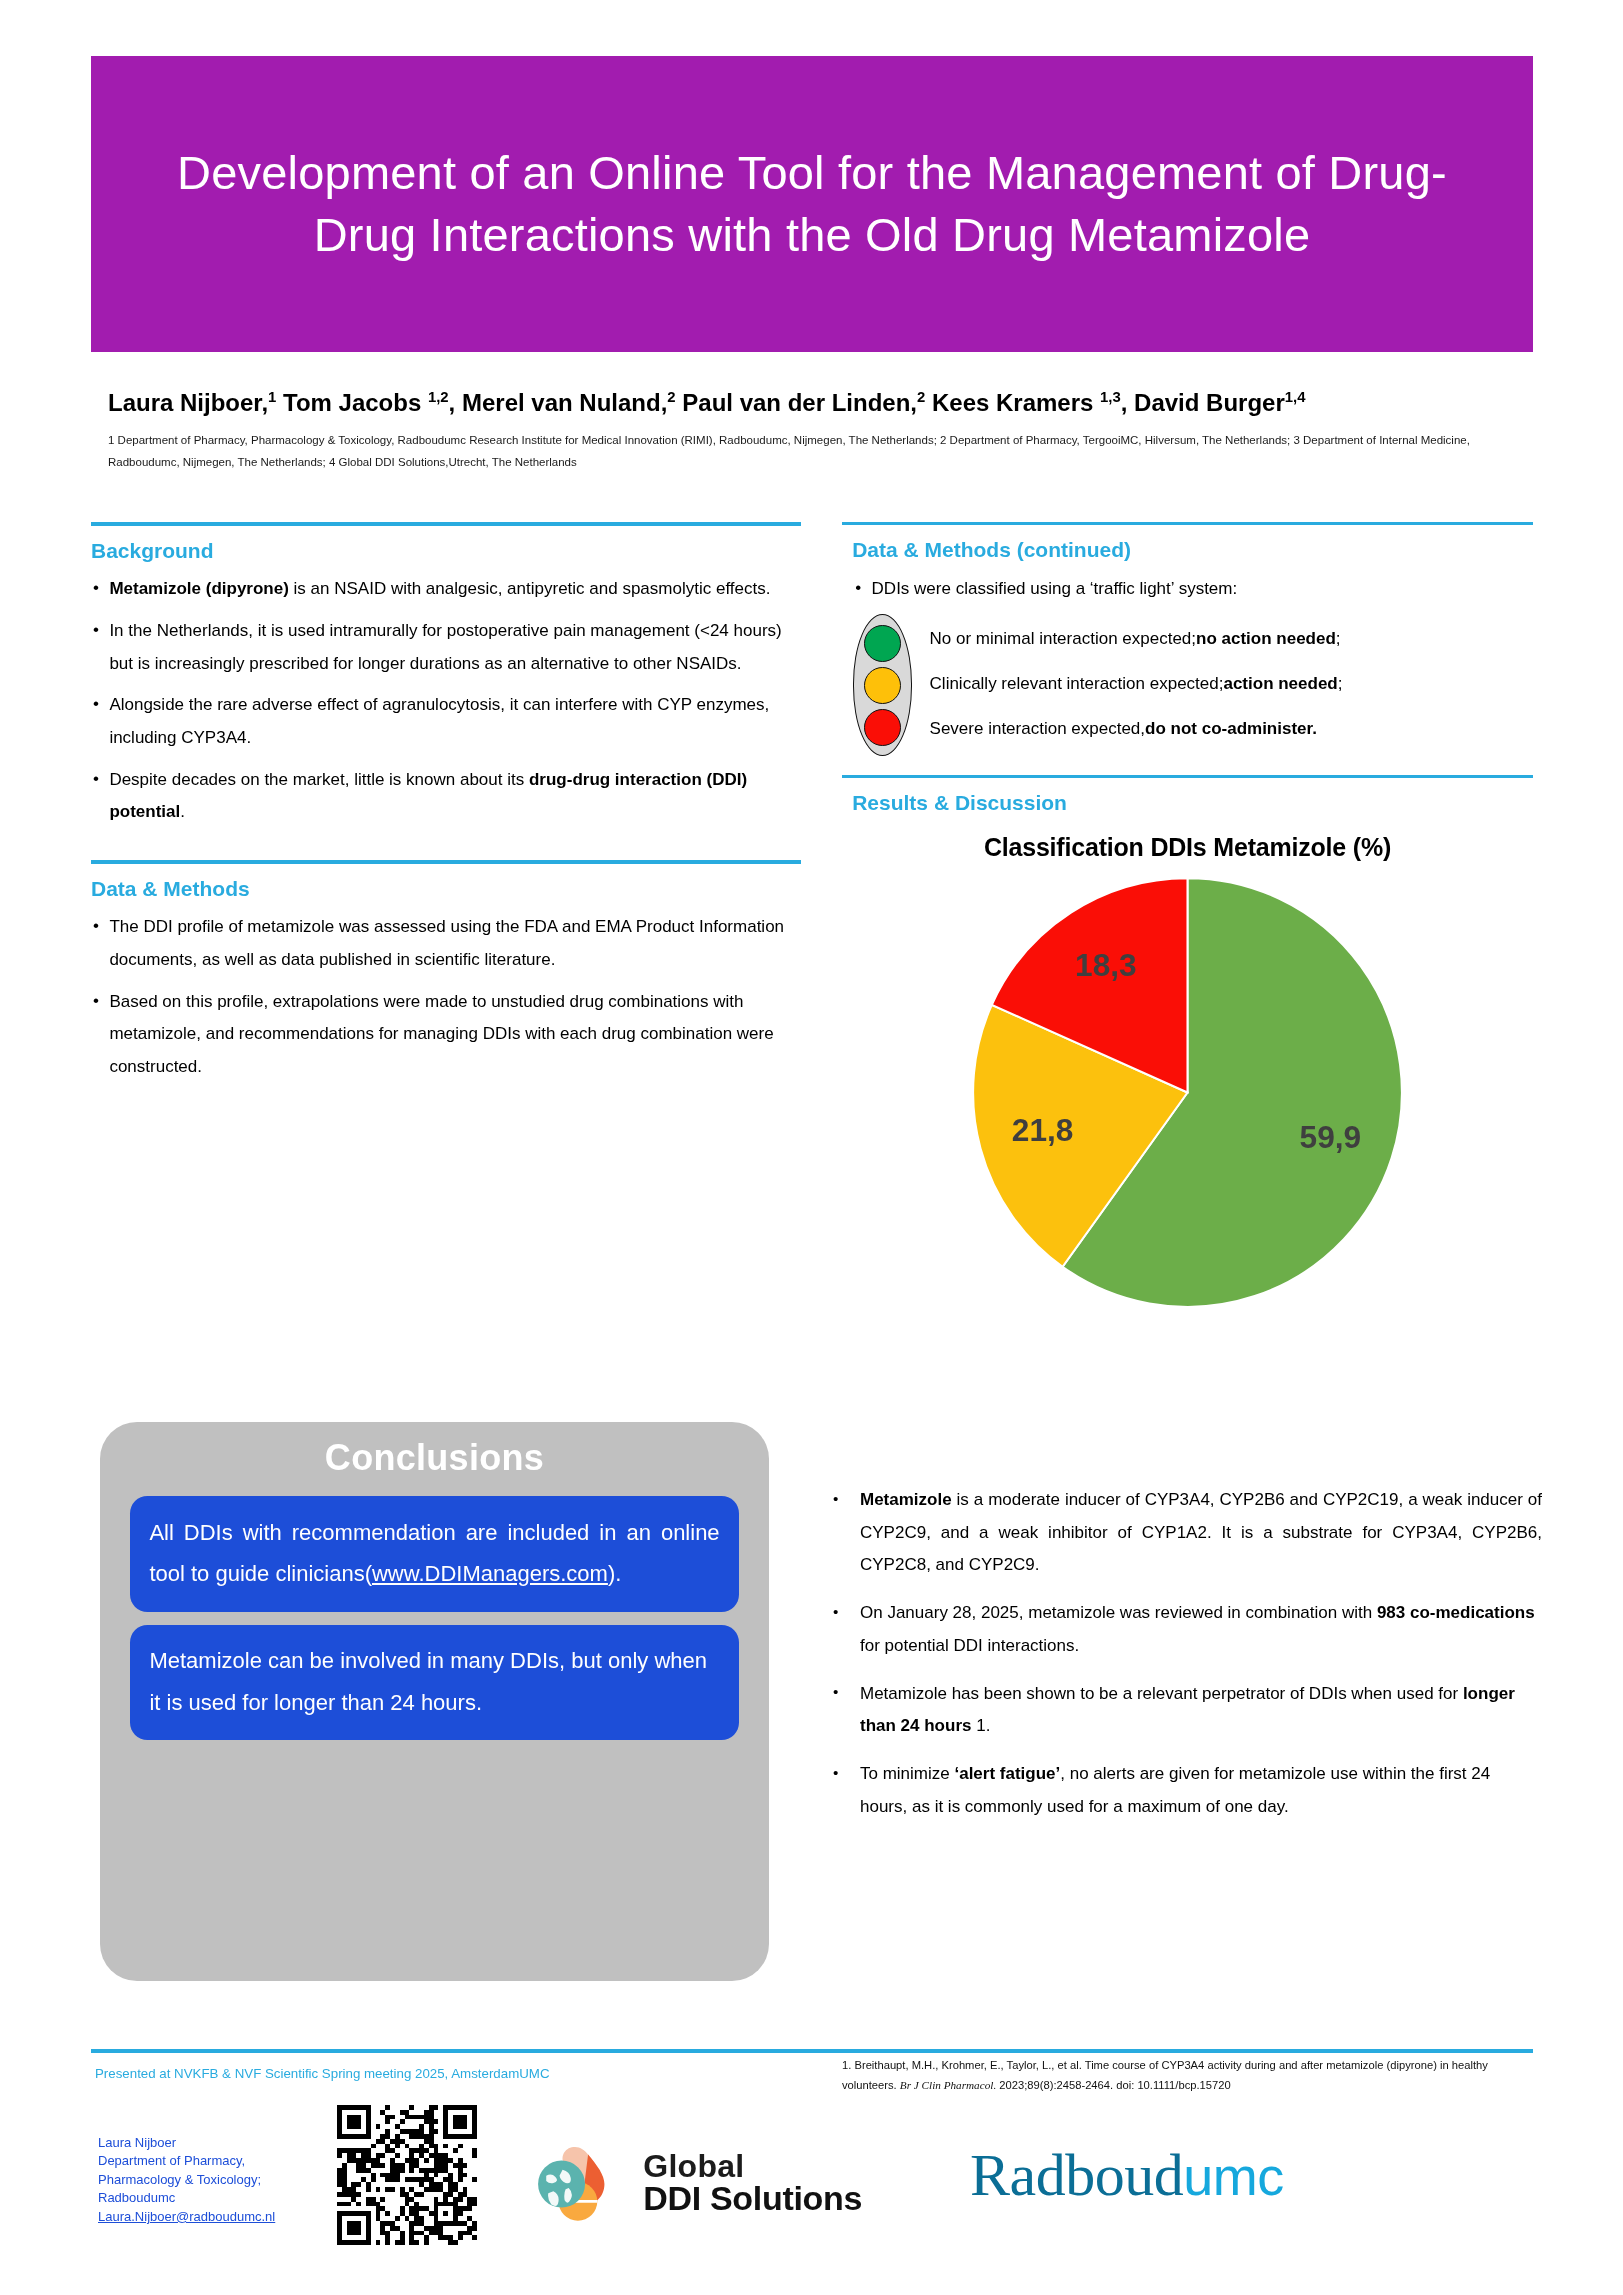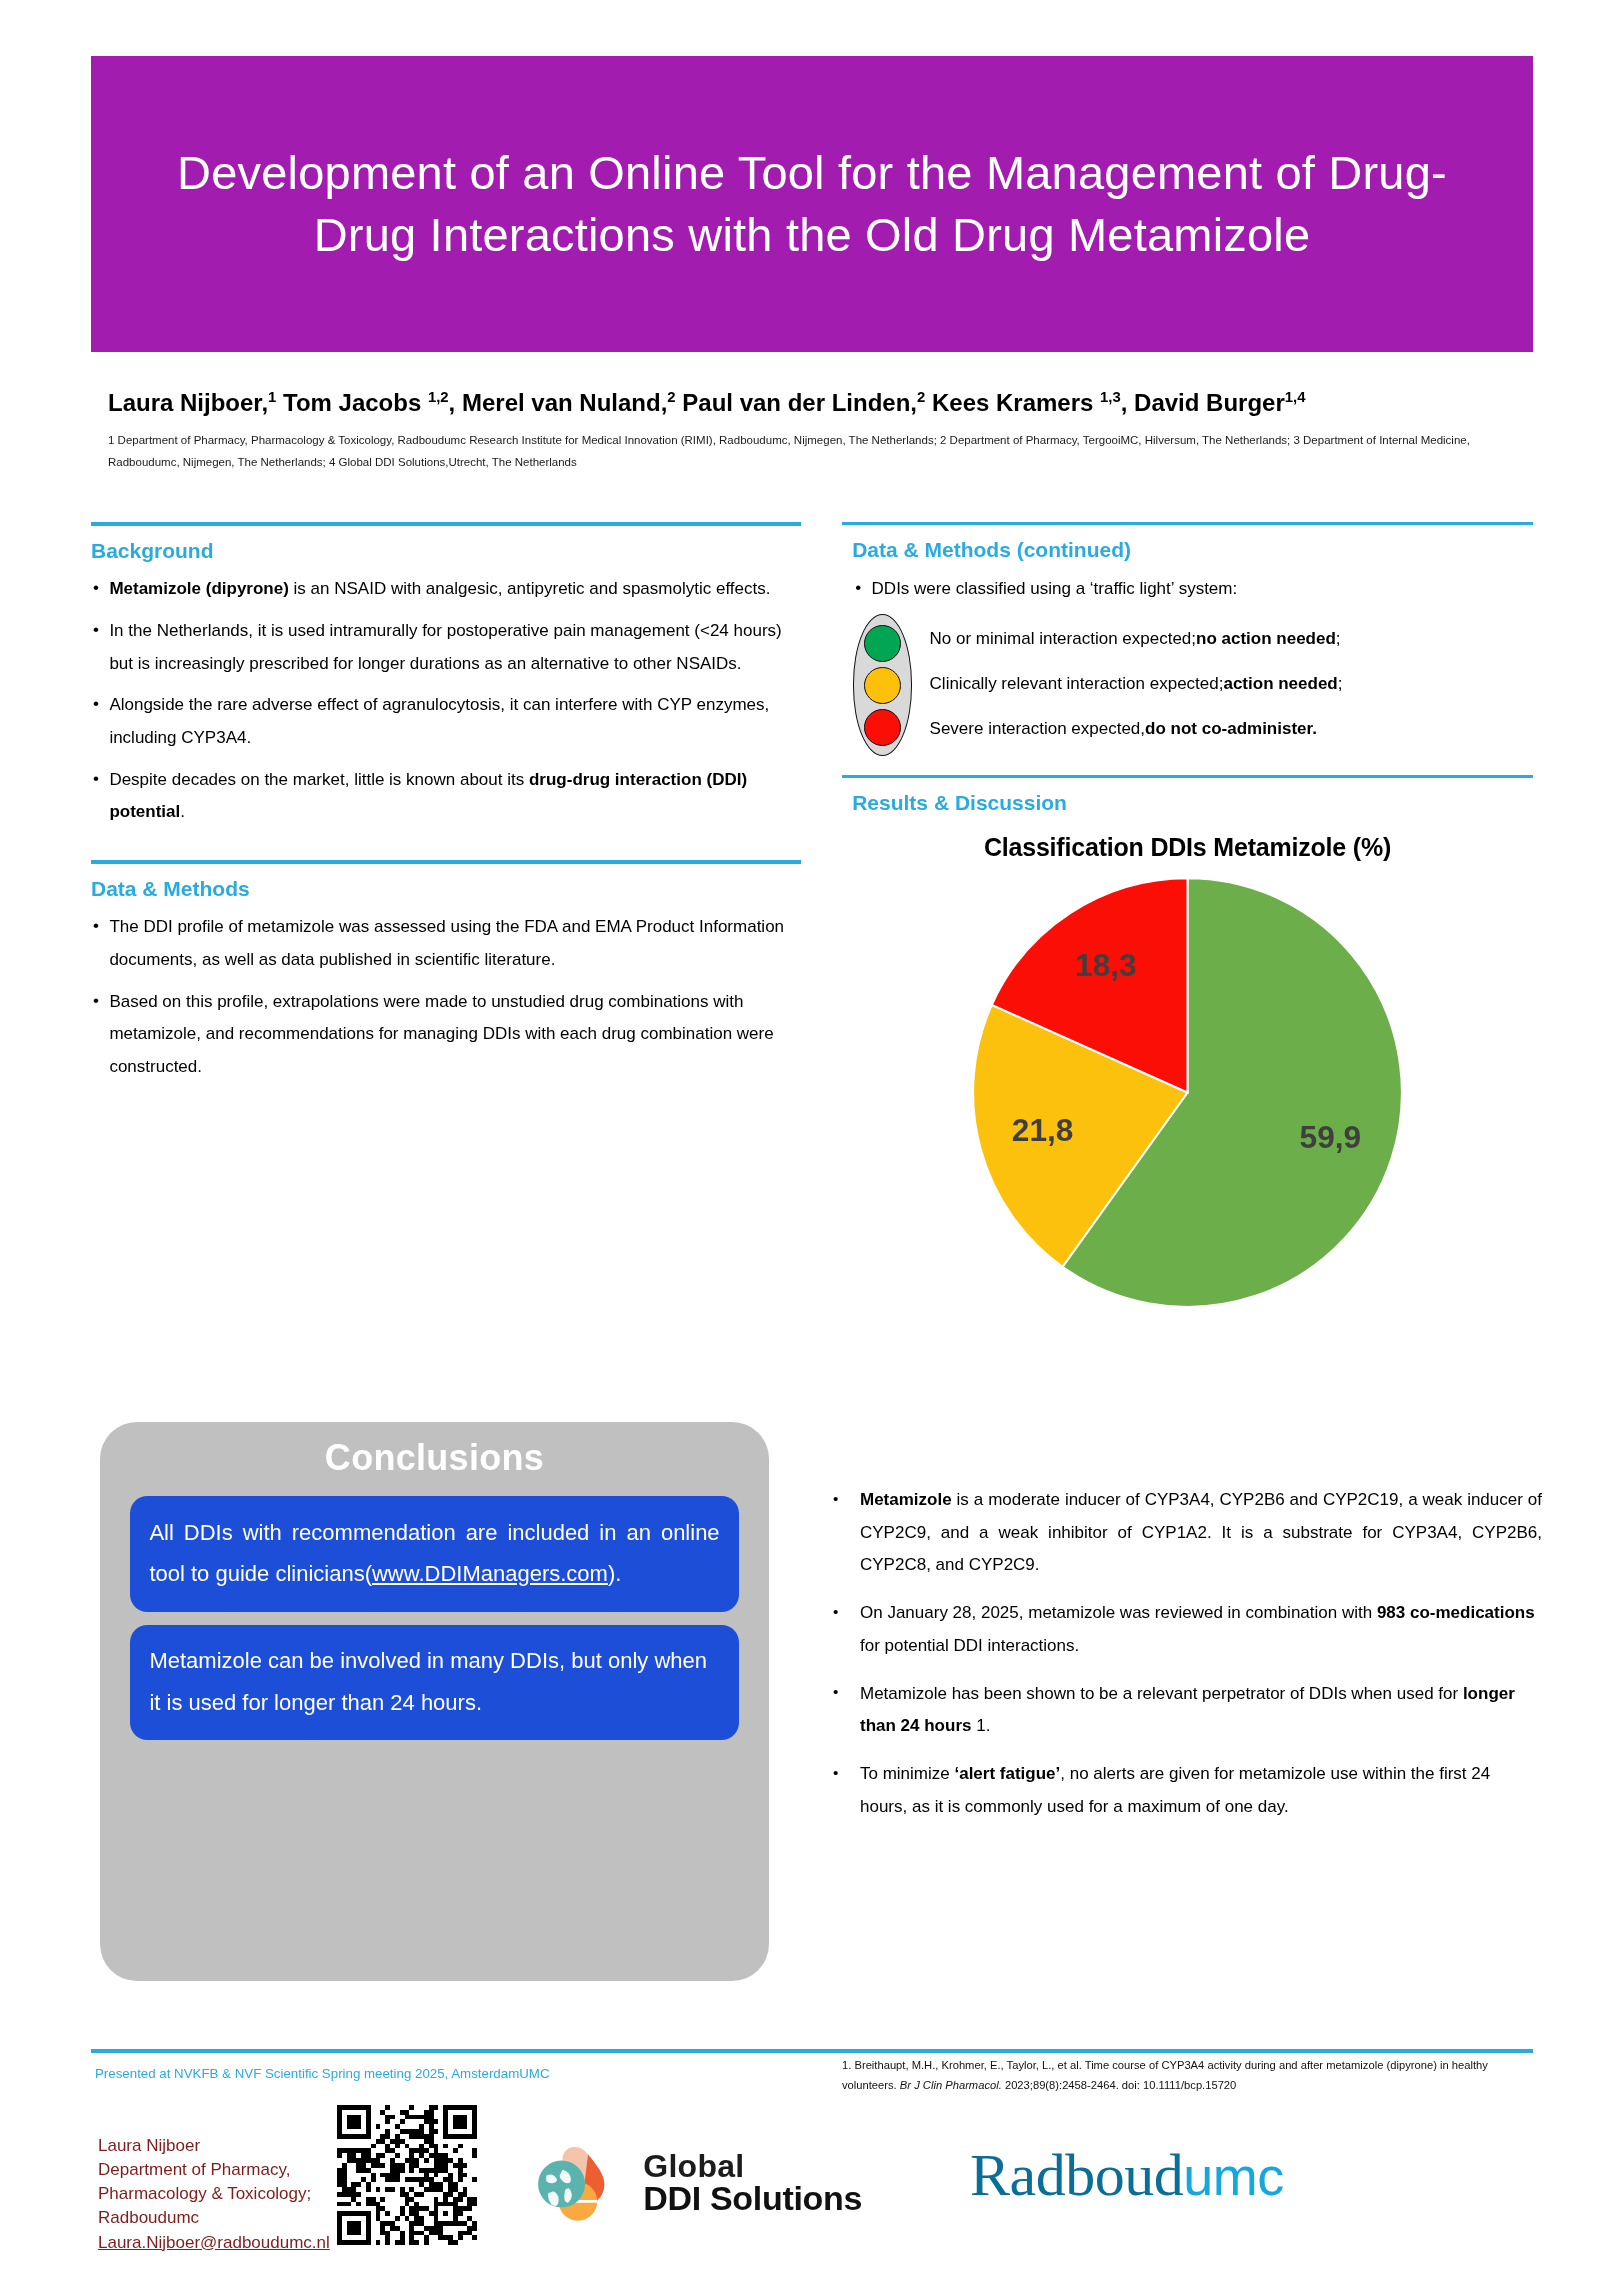--- a/index.html
+++ b/index.html
@@ -253,29 +253,29 @@
   }
   .reference {
     position: absolute;
     left: 842px;
     top: 2056px;
     width: 695px;
     font-size: 11.2px;
     line-height: 1.78;
     color: #111;
   }
-  .reference i { font-style: italic; }
+  .reference i { font-style: italic; font-family: Liberation Serif, serif; }
 
   .contact {
     position: absolute;
     left: 98px;
     top: 2134px;
-    font-size: 17px;
+    font-size: 13px;
     line-height: 1.42;
-    color: #7f1d1d;
+    color: #1d4ed8;
   }
   .contact .mail { text-decoration: underline; text-align: right; }
 
   
   .qr {
     position: absolute;
     left: 337px;
     top: 2105px;
     width: 140px;
     height: 140px;

